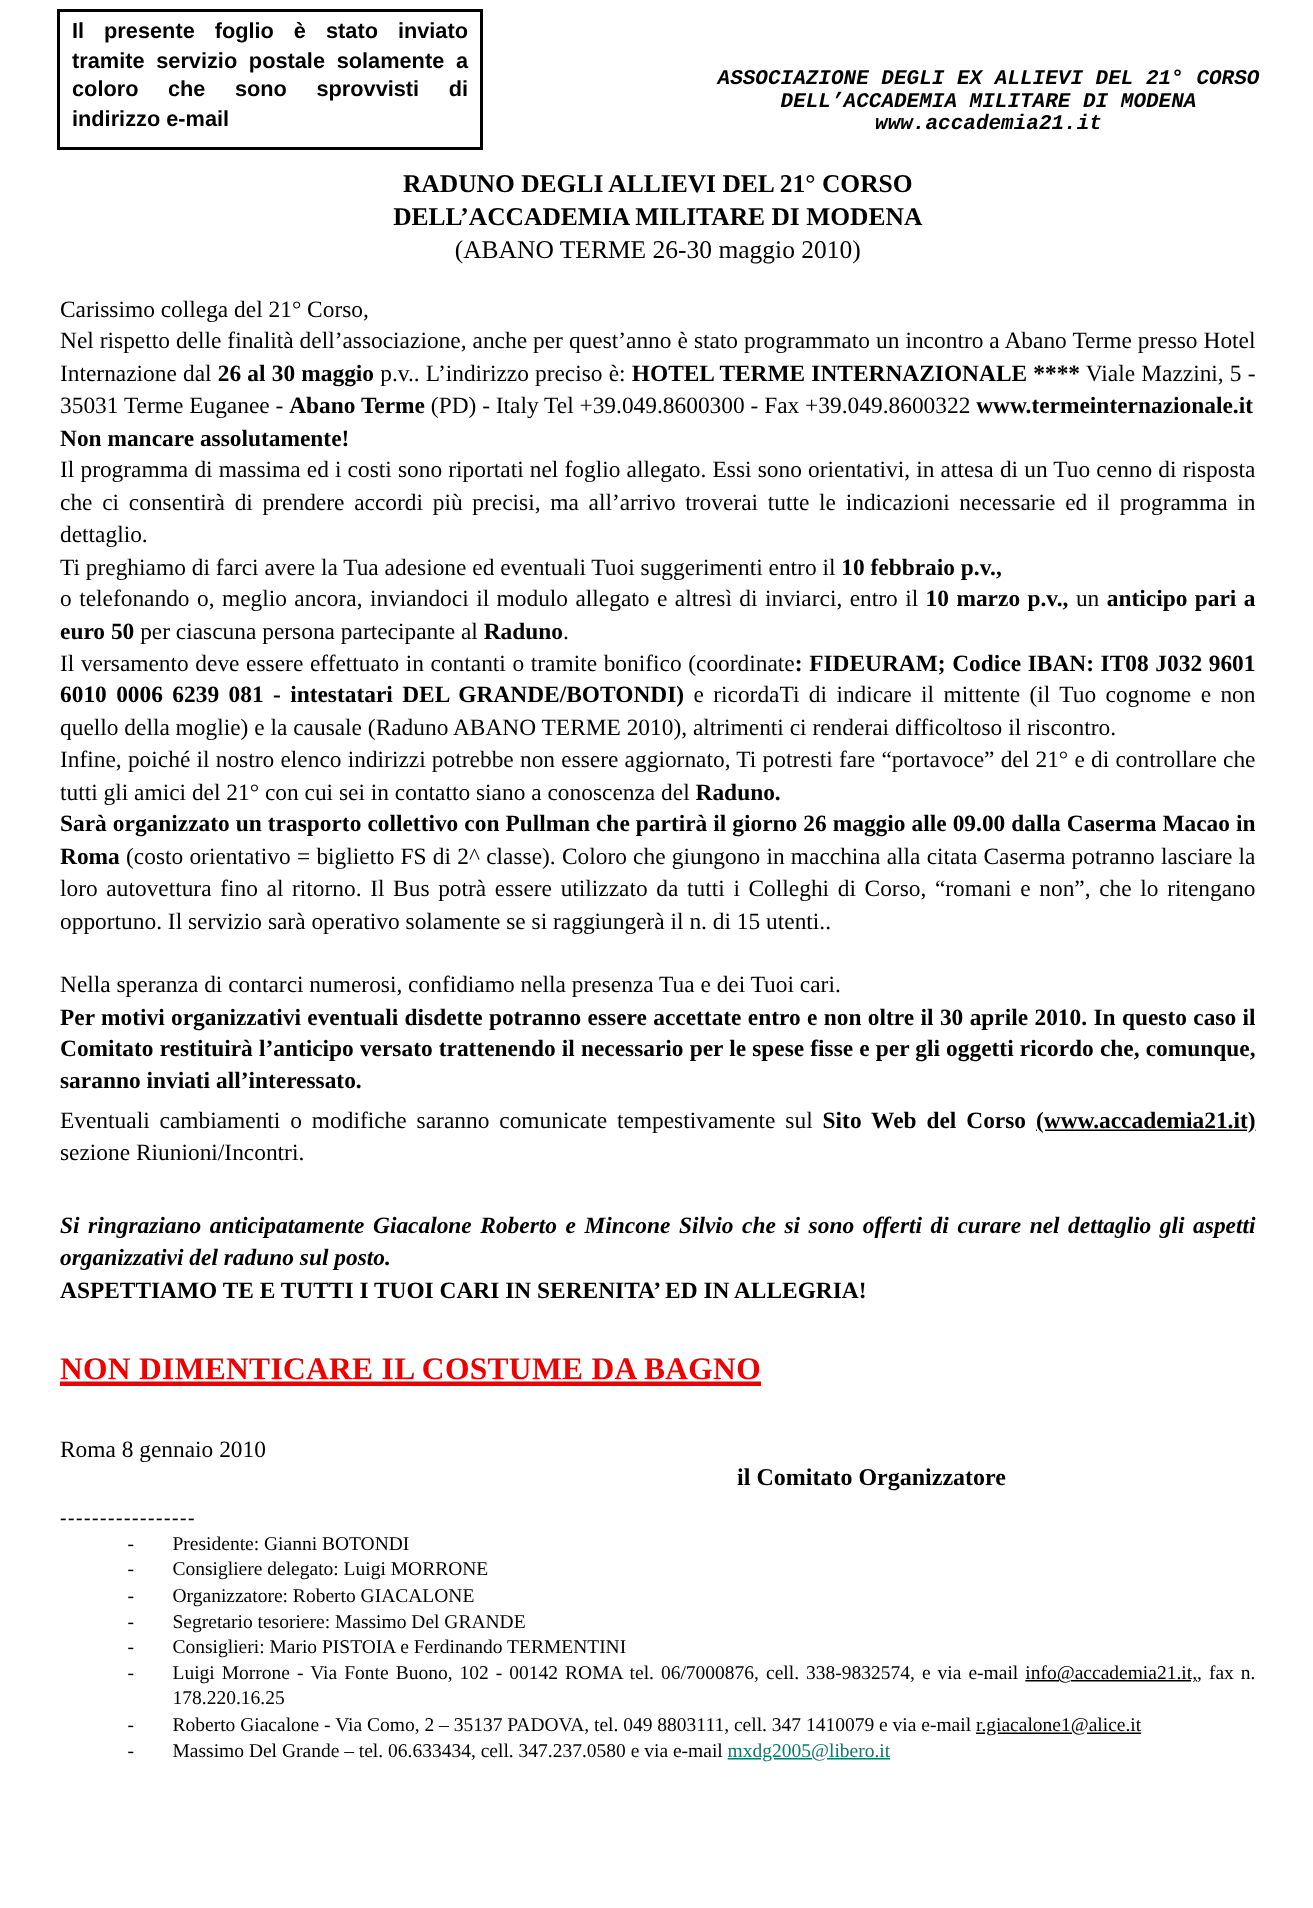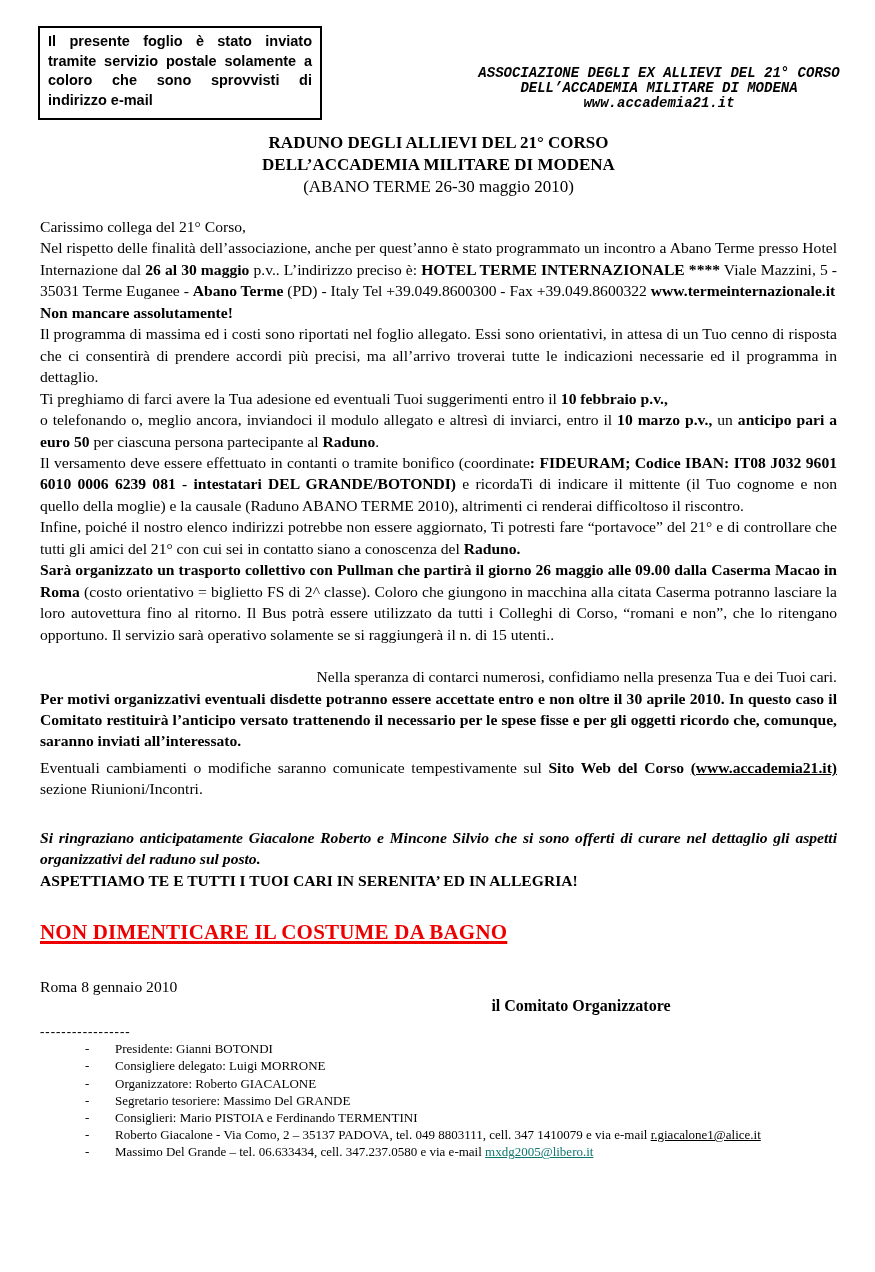--- a/index.html
+++ b/index.html
@@ -1,39 +1,39 @@
 <!DOCTYPE html>
 <html><head>
 <meta charset="utf-8">
 <style>
   html,body{margin:0;padding:0;background:#ffffff;}
   body{width:875px;height:1272px;overflow:hidden;position:relative;
        font-family:"Liberation Serif", serif;color:#000;}
-  .page{position:relative;width:875px;height:1076px;margin-top:20px;}
+  .page{position:relative;width:875px;height:1076px;}
 
   
   .notice-box{position:absolute;left:38px;top:6px;width:264px;
       border:2px solid #000;padding:4px 8px 8px 8px;
       font-family:"Liberation Sans", sans-serif;font-weight:bold;
       font-size:14.5px;line-height:19.5px;text-align:justify;}
 
   
   .letterhead{position:absolute;left:468px;top:46px;width:382px;text-align:center;
       font-family:Liberation Mono, monospace;font-style:italic;font-weight:bold;
       font-size:14px;line-height:15px;}
   .letterhead .site{font-weight:bold;}
 
   .content{padding:112px 38px 0 40px;}
 
   .title-block{text-align:center;font-size:17px;line-height:22px;margin-bottom:18px;}
   .title-block .t-bold{font-weight:bold;}
 
   .letter-body p{margin:0;font-size:15.6px;line-height:21.45px;}
   .letter-body p.just{text-align:justify;}
-  .gap-before{margin-top:21px !important;text-align:right;}
+  .gap-before{margin-top:21px !important;}
   .gap-small{margin-top:5px !important;}
   .gap-large{margin-top:27px !important;}
 
   .reminder{margin-top:29px;font-size:21px;font-weight:bold;color:#ee0000;
       text-decoration:underline;text-decoration-thickness:2.5px;letter-spacing:0.2px;}
 
   .date-line{margin-top:33px;font-size:15.6px;}
   .signature{margin-top:1px;font-size:16px;font-weight:bold;text-align:center;
       padding-left:285px;}
 
@@ -99,19 +99,20 @@
 
     <div class="footnote">
       <div id="committee-list">
           <div class="fn-item"><span class="dash">-</span><span>Presidente: Gianni BOTONDI</span></div>
           <div class="fn-item"><span class="dash">-</span><span>Consigliere delegato: Luigi MORRONE</span></div>
           <div class="fn-item"><span class="dash">-</span><span>Organizzatore: Roberto GIACALONE</span></div>
           <div class="fn-item"><span class="dash">-</span><span>Segretario tesoriere: Massimo Del GRANDE</span></div>
           <div class="fn-item"><span class="dash">-</span><span>Consiglieri: Mario PISTOIA e Ferdinando TERMENTINI</span></div>
         </div>
       <div id="contacts-list" class="fn-contacts">
+          <div class="fn-item"><span class="dash">-</span><span>Luigi Morrone   - Via Fonte Buono, 102 - 00142 ROMA tel. 06/7000876, cell. 338-9832574, e via e-mail </span><span class="u">info@accademia21.it,</span><span>, fax n. 178.220.16.25</span></div>
           <div class="fn-item"><span class="dash">-</span><span>Roberto Giacalone -   Via Como, 2 – 35137 PADOVA, tel. 049 8803111, cell. 347 1410079 e via e-mail </span><span class="u">r.giacalone1@alice.it</span></div>
           <div class="fn-item"><span class="dash">-</span><span>Massimo Del Grande – tel.  06.633434, cell. 347.237.0580 e via e-mail </span><span class="u" style="color: #0f766e;">mxdg2005@libero.it</span></div>
         </div>
     </div>
 
   </div>
 </div>
 
 </body></html>

